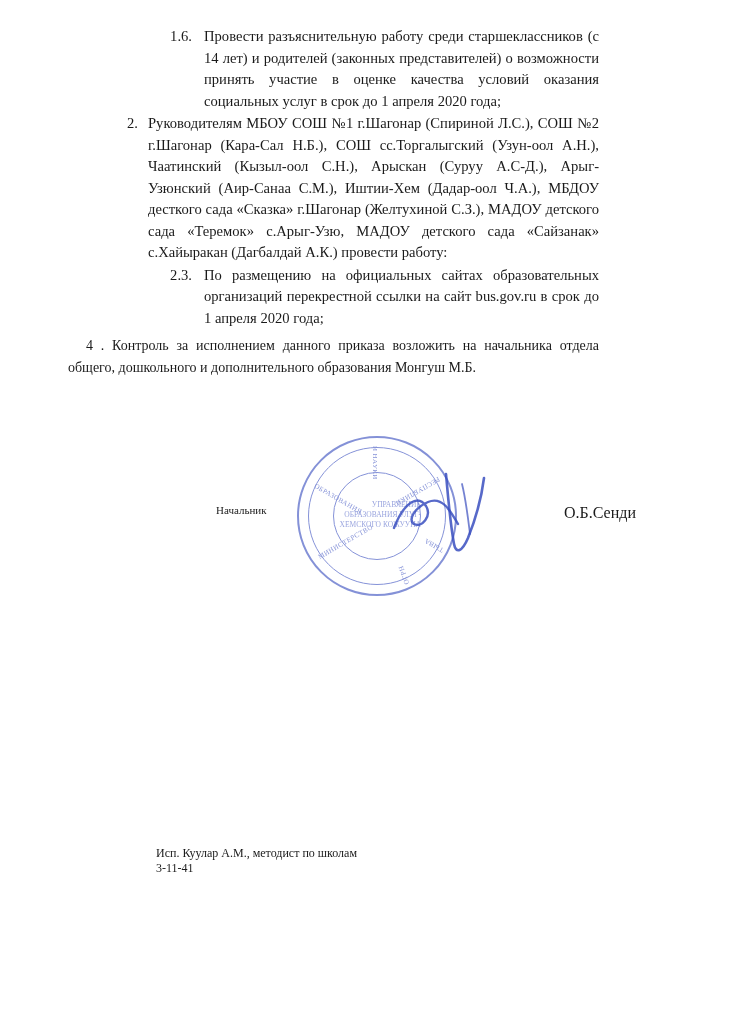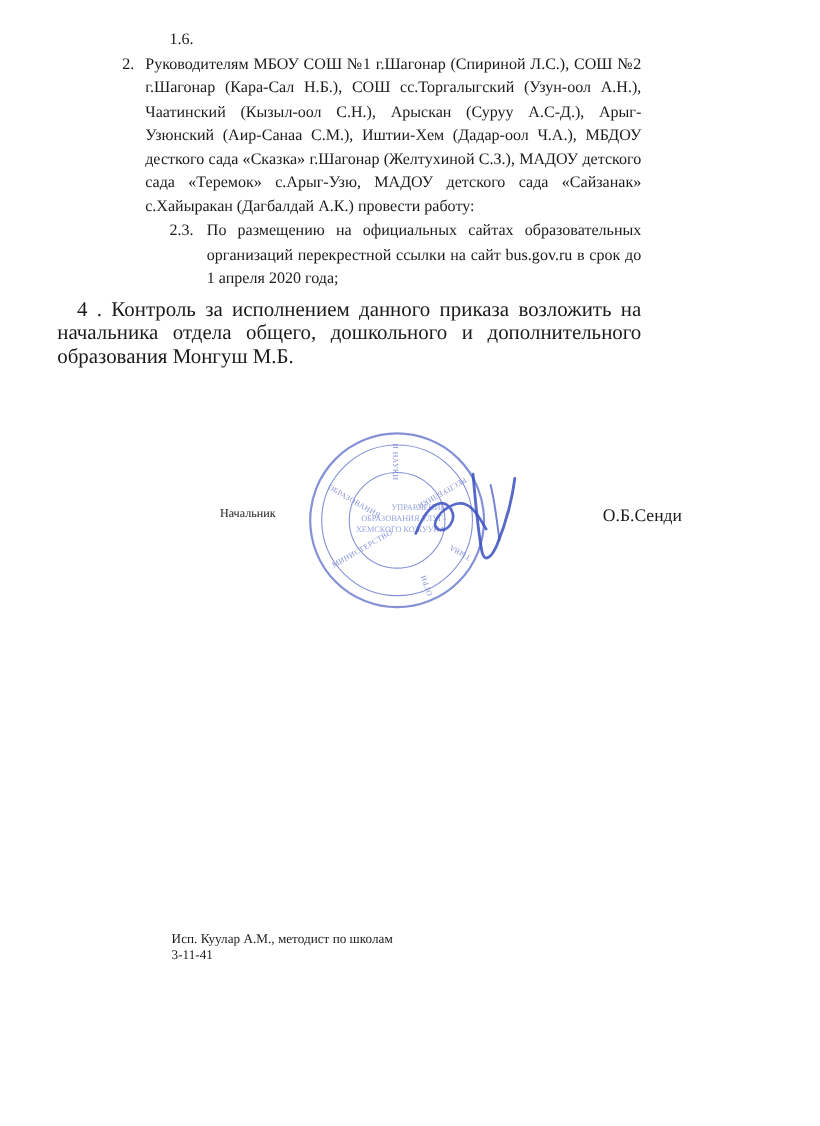--- a/index.html
+++ b/index.html
@@ -16,21 +16,21 @@
     overflow: hidden;
   }
   .page {
     position: relative;
     width: 745px;
     height: 1024px;
     box-sizing: border-box;
   }
   .doc-body {
     position: absolute;
-    left: 0;
+    left: 16px;
     top: 0;
     width: 635px;
     padding: 26px 52px 0 52px;
     box-sizing: border-box;
   }
 
   
   .item {
     display: flex;
     align-items: flex-start;
@@ -55,21 +55,21 @@
   
   .lvl3 { padding-left: 90px; }
   .lvl3 .num { width: 34px; margin-right: 12px; }
 
   
   .lvl2 { padding-left: 48px; }
   .lvl2 .num { width: 22px; margin-right: 10px; }
 
   
   .para {
-    font-size: 19px;
+    font-size: 14px;
     line-height: 21.5px;
     text-align: justify;
     text-indent: 18px;
     margin-top: 6px;
   }
 
   .signature-block {
     position: relative;
     margin-top: 74px;
     height: 120px;
@@ -170,20 +170,21 @@
 </style>
 </head>
 <body>
 
 <div class="page">
 
   <div class="doc-body">
 
     <div class="item lvl3">
       <div class="num">1.6.</div>
+      <div class="txt">Провести разъяснительную работу среди старшеклассников (с 14 лет) и родителей (законных представителей) о возможности принять участие в оценке качества условий оказания социальных услуг в срок до 1 апреля 2020 года;</div>
     </div>
 
     <div class="item lvl2">
       <div class="num">2.</div>
       <div class="txt">Руководителям МБОУ СОШ №1 г.Шагонар (Спириной Л.С.), СОШ №2 г.Шагонар (Кара-Сал Н.Б.), СОШ сс.Торгалыгский (Узун-оол А.Н.), Чаатинский (Кызыл-оол С.Н.), Арыскан (Суруу А.С-Д.), Арыг-Узюнский (Аир-Санаа С.М.), Иштии-Хем (Дадар-оол Ч.А.), МБДОУ десткого сада «Сказка» г.Шагонар (Желтухиной С.З.), МАДОУ детского сада «Теремок» с.Арыг-Узю, МАДОУ детского сада «Сайзанак» с.Хайыракан (Дагбалдай А.К.) провести работу:</div>
     </div>
 
 
 
     <div class="item lvl3">

